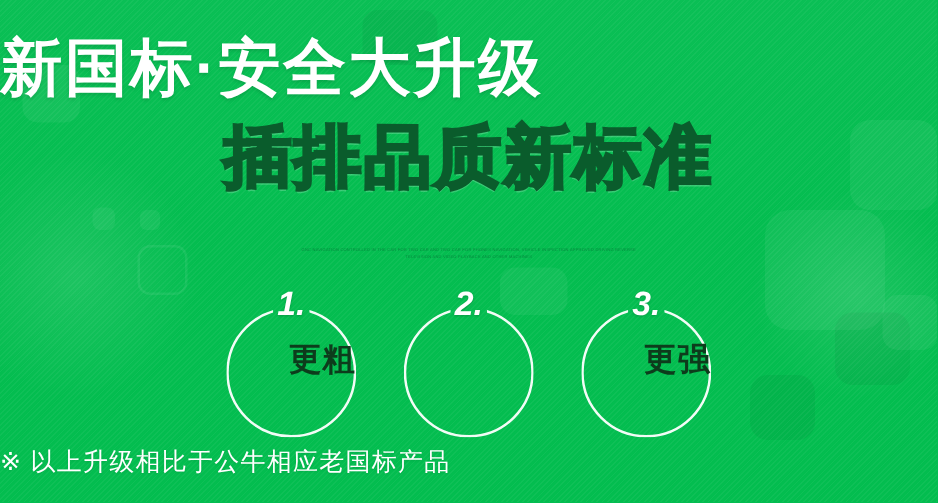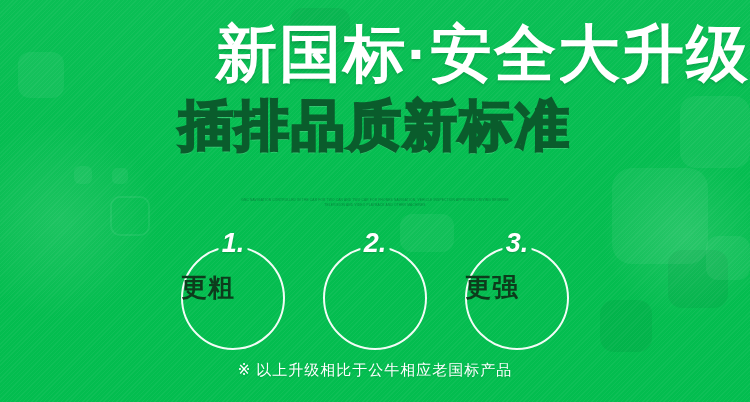--- a/index.html
+++ b/index.html
@@ -29,22 +29,22 @@
   .wm.l{background:rgba(255,255,255,0.055);}
   .wm.d{background:rgba(0,0,0,0.045);}
   .wm.o{background:transparent;border:2px solid rgba(255,255,255,0.07);}
   .glow{position:absolute;border-radius:50%;pointer-events:none;
         background:radial-gradient(circle,rgba(255,255,255,0.10) 0%,rgba(255,255,255,0) 70%);}
 
   .content{position:relative;z-index:5;width:750px;height:402px;}
 
   
   .h1{
-    position:absolute;left:0;right:0;top:26px;text-align:right;
-    color:#ffffff;font-size:62px;line-height:56px;font-weight:bold;
+    position:absolute;left:0;right:0;top:26px;text-align:left;
+    color:#ffffff;font-size:50px;line-height:56px;font-weight:bold;
     letter-spacing:2px;
     text-shadow:0 2px 3px rgba(0,0,0,0.13);
     white-space:nowrap;
   }
   
   .h2{
     position:absolute;left:0;right:0;top:96px;text-align:center;
     font-size:54px;line-height:60px;font-weight:bold;letter-spacing:2px;
     color:#16bf57;
     -webkit-text-stroke:2.5px #0a5c2c;
@@ -80,35 +80,35 @@
     
     clip-path:polygon(0 0,36% 0,36% 22%,64% 22%,64% 0,100% 0,100% 100%,0 100%);
   }
   .num{
     position:absolute;top:-16px;left:0;right:0;text-align:center;
     color:#ffffff;font-size:27px;line-height:27px;font-weight:bold;
     font-style:italic;
     text-shadow:0 1px 2px rgba(0,0,0,0.18);
   }
   .ftxt{
-    position:absolute;left:0;right:0;top:26px;text-align:left;
+    position:absolute;left:0;right:0;top:26px;text-align:right;
   }
   .fbig{
     display:block;color:#0d3c1c;font-size:26px;line-height:30px;
     font-weight:bold;letter-spacing:1px;
   }
   .fsml{
     display:block;color:#0d3c1c;font-size:17px;line-height:22px;
     letter-spacing:1px;
   }
 
   
   .foot{
-    position:absolute;left:0;right:0;top:360px;text-align:center;
-    color:#ffffff;font-size:15px;line-height:20px;letter-spacing:1px;
+    position:absolute;left:0;right:0;top:360px;text-align:left;
+    color:#ffffff;font-size:20px;line-height:20px;letter-spacing:1px;
     text-shadow:0 1px 2px rgba(0,0,0,0.10);white-space:nowrap;
   }
 </style>
 </head>
 <body>
 
 <div class="banner">
 
   <div class="texture"></div>
 

